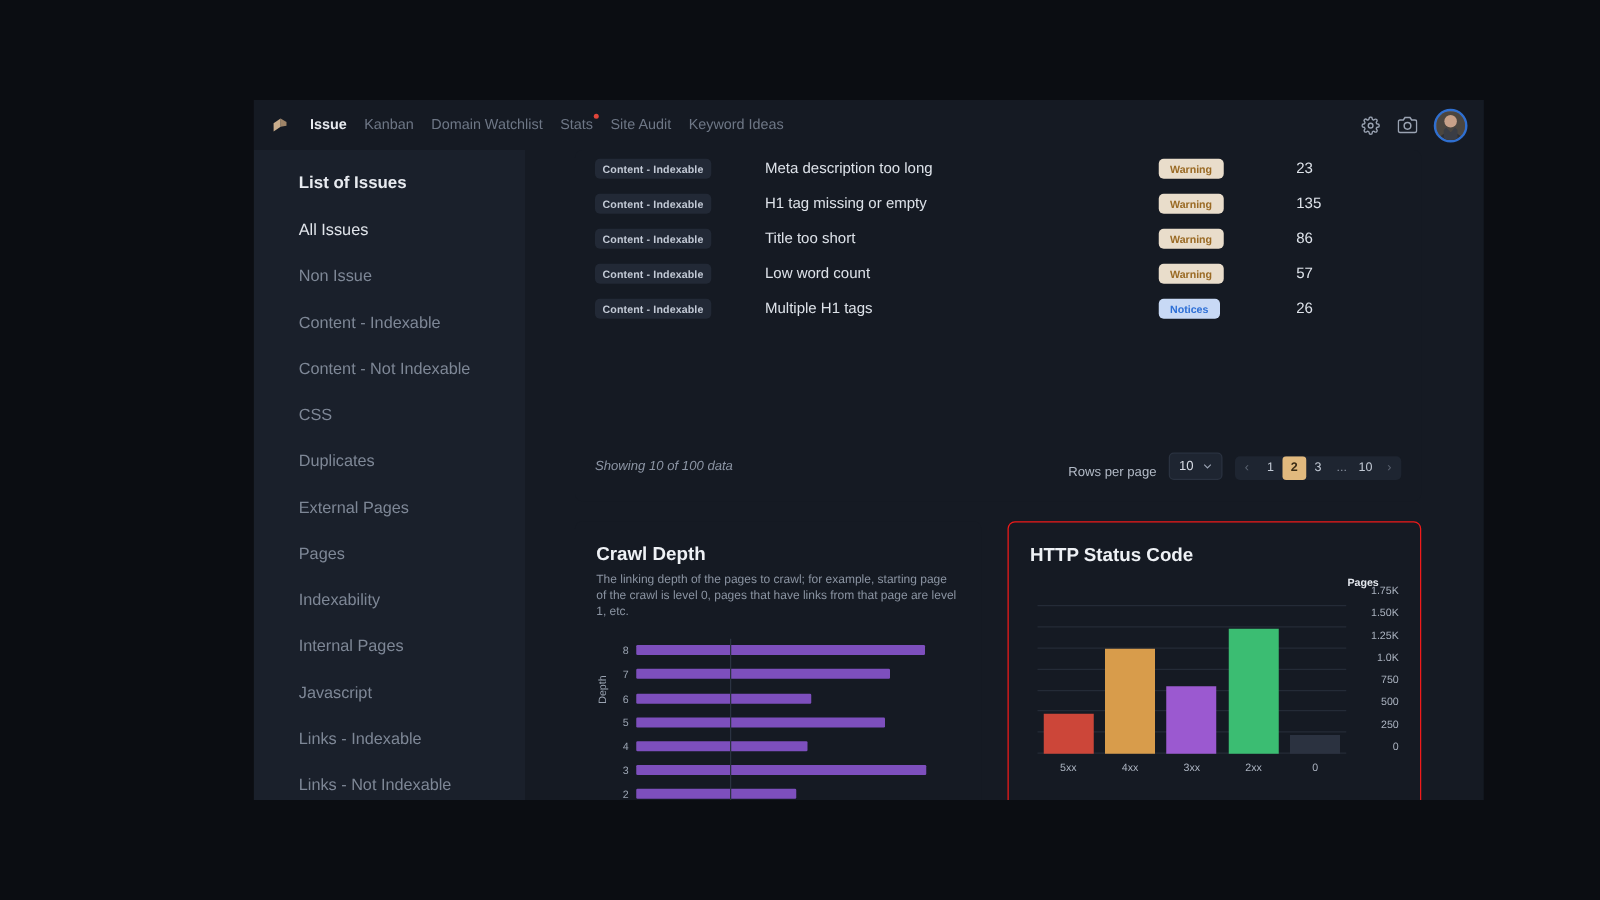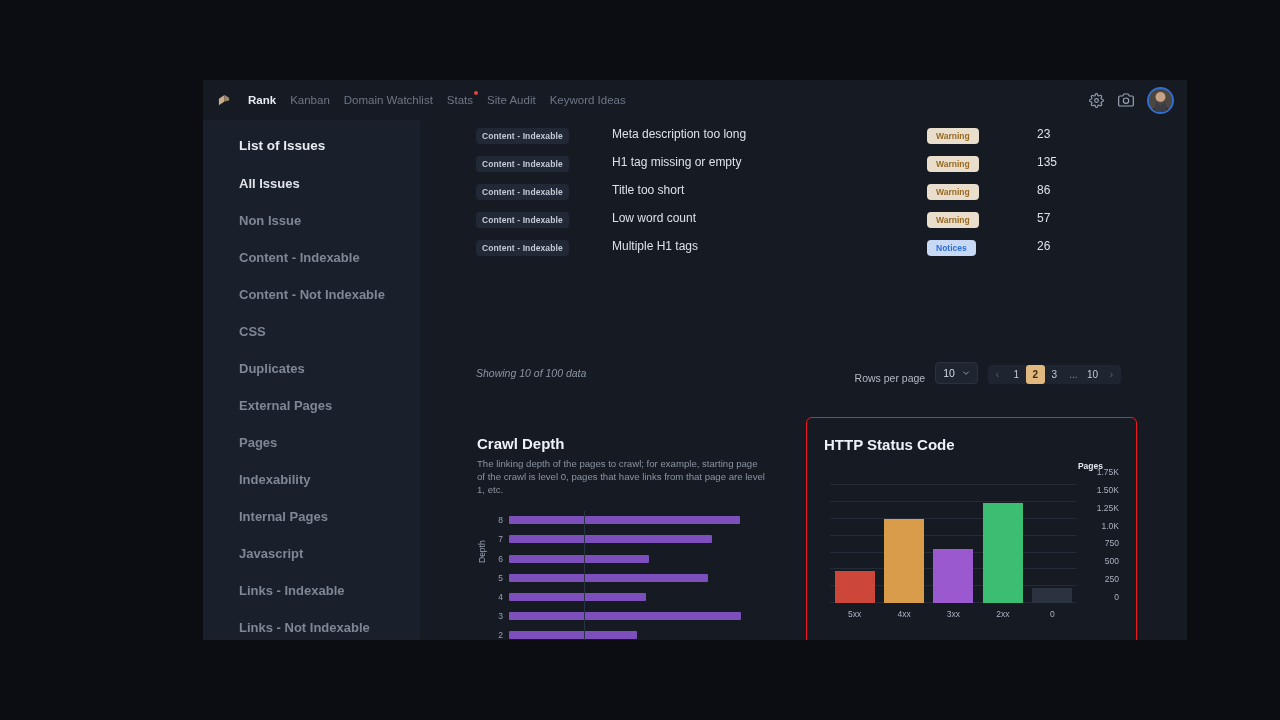--- a/index.html
+++ b/index.html
@@ -54,21 +54,21 @@
     background: #1a202b;
     padding: 18px 0 0 36px;
     overflow: hidden;
   }
   .sidebar-title {
     font-size: 13.5px; font-weight: bold; color: #e8ebf0;
     margin-bottom: 23px;
   }
   .sidebar-item {
     font-size: 13px; color: #7e8796; margin-bottom: 22px;
-    cursor: pointer; white-space: nowrap; font-weight: bold;
+    cursor: pointer; white-space: nowrap;
   }
   .sidebar-item.active { color: #e0e4ea; }
 
   
   .content {
     position: absolute; left: 217px; top: 40px;
     width: 767px; height: 520px;
     overflow: hidden;
   }
 
@@ -181,21 +181,21 @@
 
 <div class="screen">
   <div class="app-window">
 
     <div class="topbar">
       <svg class="logo-mark" viewBox="0 0 16 16">
         <path d="M2 6 L8 2 L8 9 L2 13 Z" fill="#c9ad8c"></path>
         <path d="M8 2 L13 5 L13 8 L8 9 Z" fill="#9e8468"></path>
       </svg>
       <div class="nav-items" id="nav-items">
-          <div class="nav-item active"><span>Rank</span></div>
+          <div class="nav-item active"><span>Issue</span></div>
           <div class="nav-item"><span>Kanban</span></div>
           <div class="nav-item"><span>Domain Watchlist</span></div>
           <div class="nav-item"><span>Stats</span><span class="dot"></span></div>
           <div class="nav-item"><span>Site Audit</span></div>
           <div class="nav-item"><span>Keyword Ideas</span></div>
         </div>
       <div class="topbar-right">
         <span class="icon-btn">
           <svg width="15" height="15" viewBox="0 0 24 24" fill="none" stroke="#9aa3b2" stroke-width="1.8">
             <circle cx="12" cy="12" r="3"></circle>

